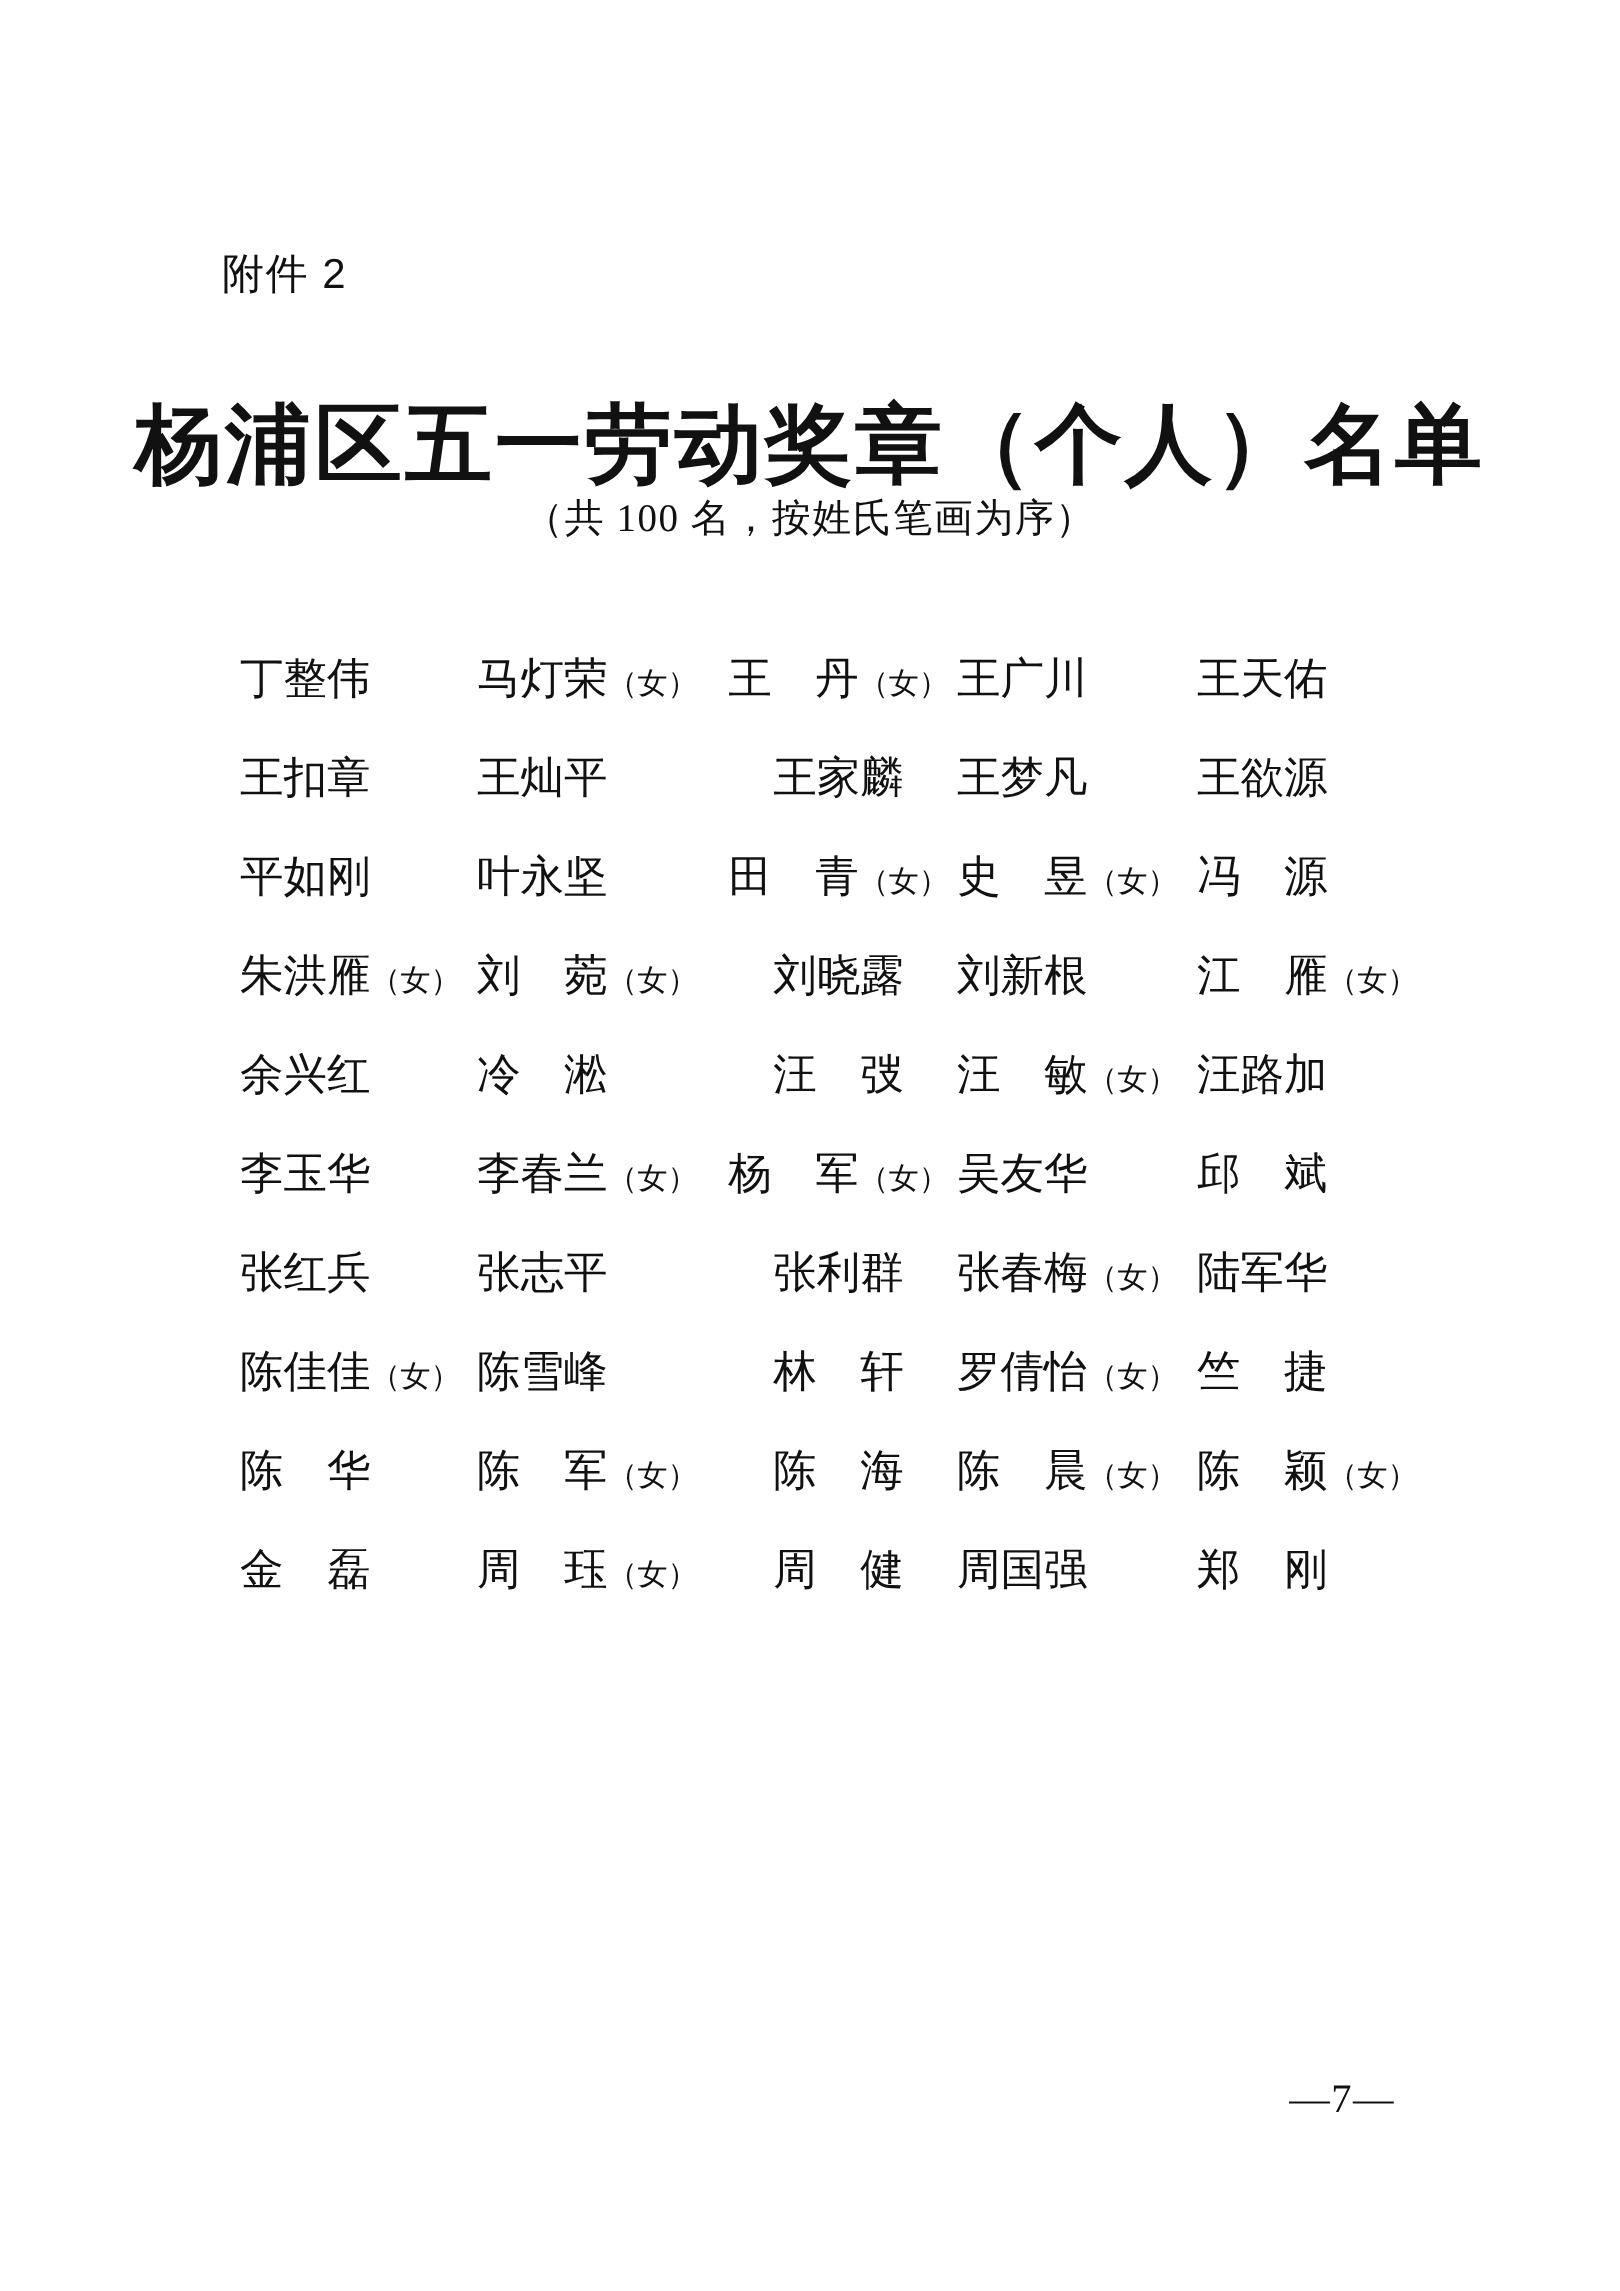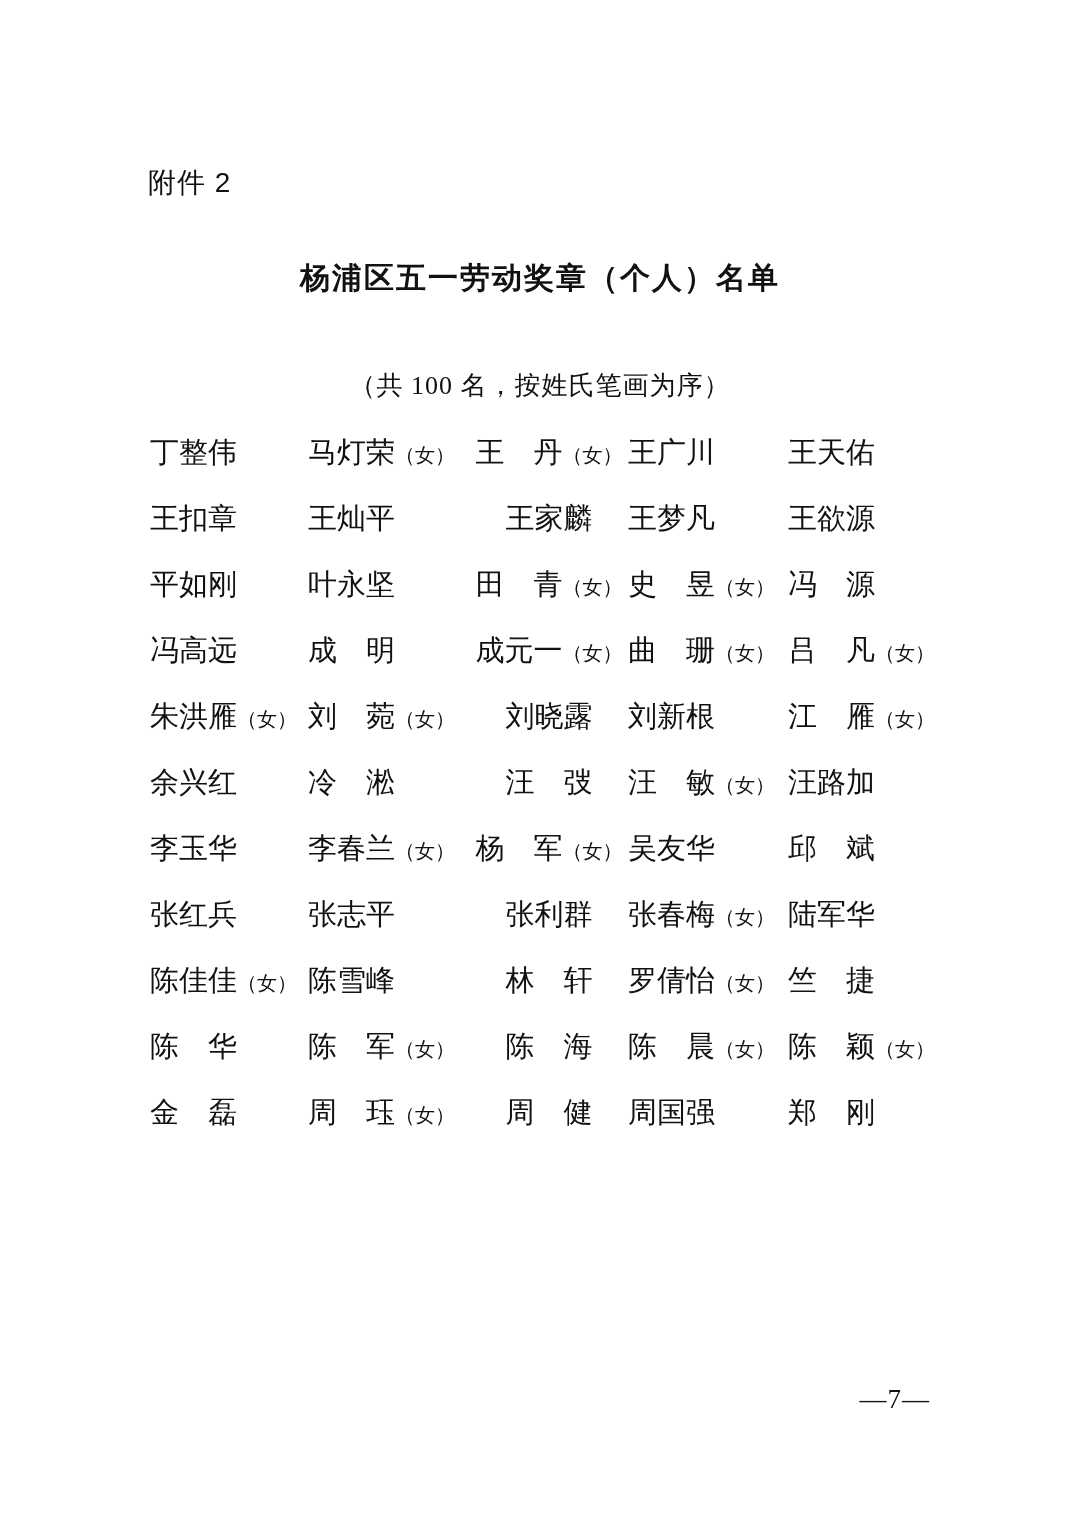--- a/index.html
+++ b/index.html
@@ -27,39 +27,38 @@
     letter-spacing: 1px;
     font-family: "Liberation Sans", "DejaVu Sans", sans-serif;
     font-weight: 500;
   }
   .doc-title {
     position: absolute;
     left: 0;
     right: 0;
     top: 258px;
     text-align: center;
-    font-size: 30px;
+    font-size: 58px;
     font-weight: bold;
     letter-spacing: 2px;
     font-family: "Liberation Serif", "DejaVu Serif", serif;
   }
   .doc-subtitle {
     position: absolute;
     left: 0;
     right: 0;
     top: 328px;
     text-align: center;
     font-size: 26px;
     letter-spacing: 1px;
     font-family: "Liberation Serif", "DejaVu Serif", serif;
-    margin-top: 40px;
   }
   .name-table {
     position: absolute;
-    left: 150px;
+    left: 160px;
     top: 420px;
     width: 790px;
     border-collapse: collapse;
   }
   .name-table td {
     height: 66px;
     vertical-align: middle;
     font-size: 29px;
     white-space: nowrap;
     font-family: "Liberation Serif", "DejaVu Serif", serif;
@@ -114,27 +113,20 @@
           <td class="col4"><span class="nm">王欲源</span></td>
         </tr>
         <tr>
           <td class="col0"><span class="nm">平如刚</span></td>
           <td class="col1"><span class="nm">叶永坚</span></td>
           <td class="col2"><span class="nm">田　青</span><span class="sfx">（女）</span></td>
           <td class="col3"><span class="nm">史　昱</span><span class="sfx">（女）</span></td>
           <td class="col4"><span class="nm">冯　源</span></td>
         </tr>
         <tr>
-          <td class="col0"><span class="nm">冯高远</span></td>
-          <td class="col1"><span class="nm">成　明</span></td>
-          <td class="col2"><span class="nm">成元一</span><span class="sfx">（女）</span></td>
-          <td class="col3"><span class="nm">曲　珊</span><span class="sfx">（女）</span></td>
-          <td class="col4"><span class="nm">吕　凡</span><span class="sfx">（女）</span></td>
-        </tr>
-        <tr>
           <td class="col0"><span class="nm">朱洪雁</span><span class="sfx">（女）</span></td>
           <td class="col1"><span class="nm">刘　菀</span><span class="sfx">（女）</span></td>
           <td class="col2"><span class="nm">刘晓露</span></td>
           <td class="col3"><span class="nm">刘新根</span></td>
           <td class="col4"><span class="nm">江　雁</span><span class="sfx">（女）</span></td>
         </tr>
         <tr>
           <td class="col0"><span class="nm">余兴红</span></td>
           <td class="col1"><span class="nm">冷　淞</span></td>
           <td class="col2"><span class="nm">汪　弢</span></td>

